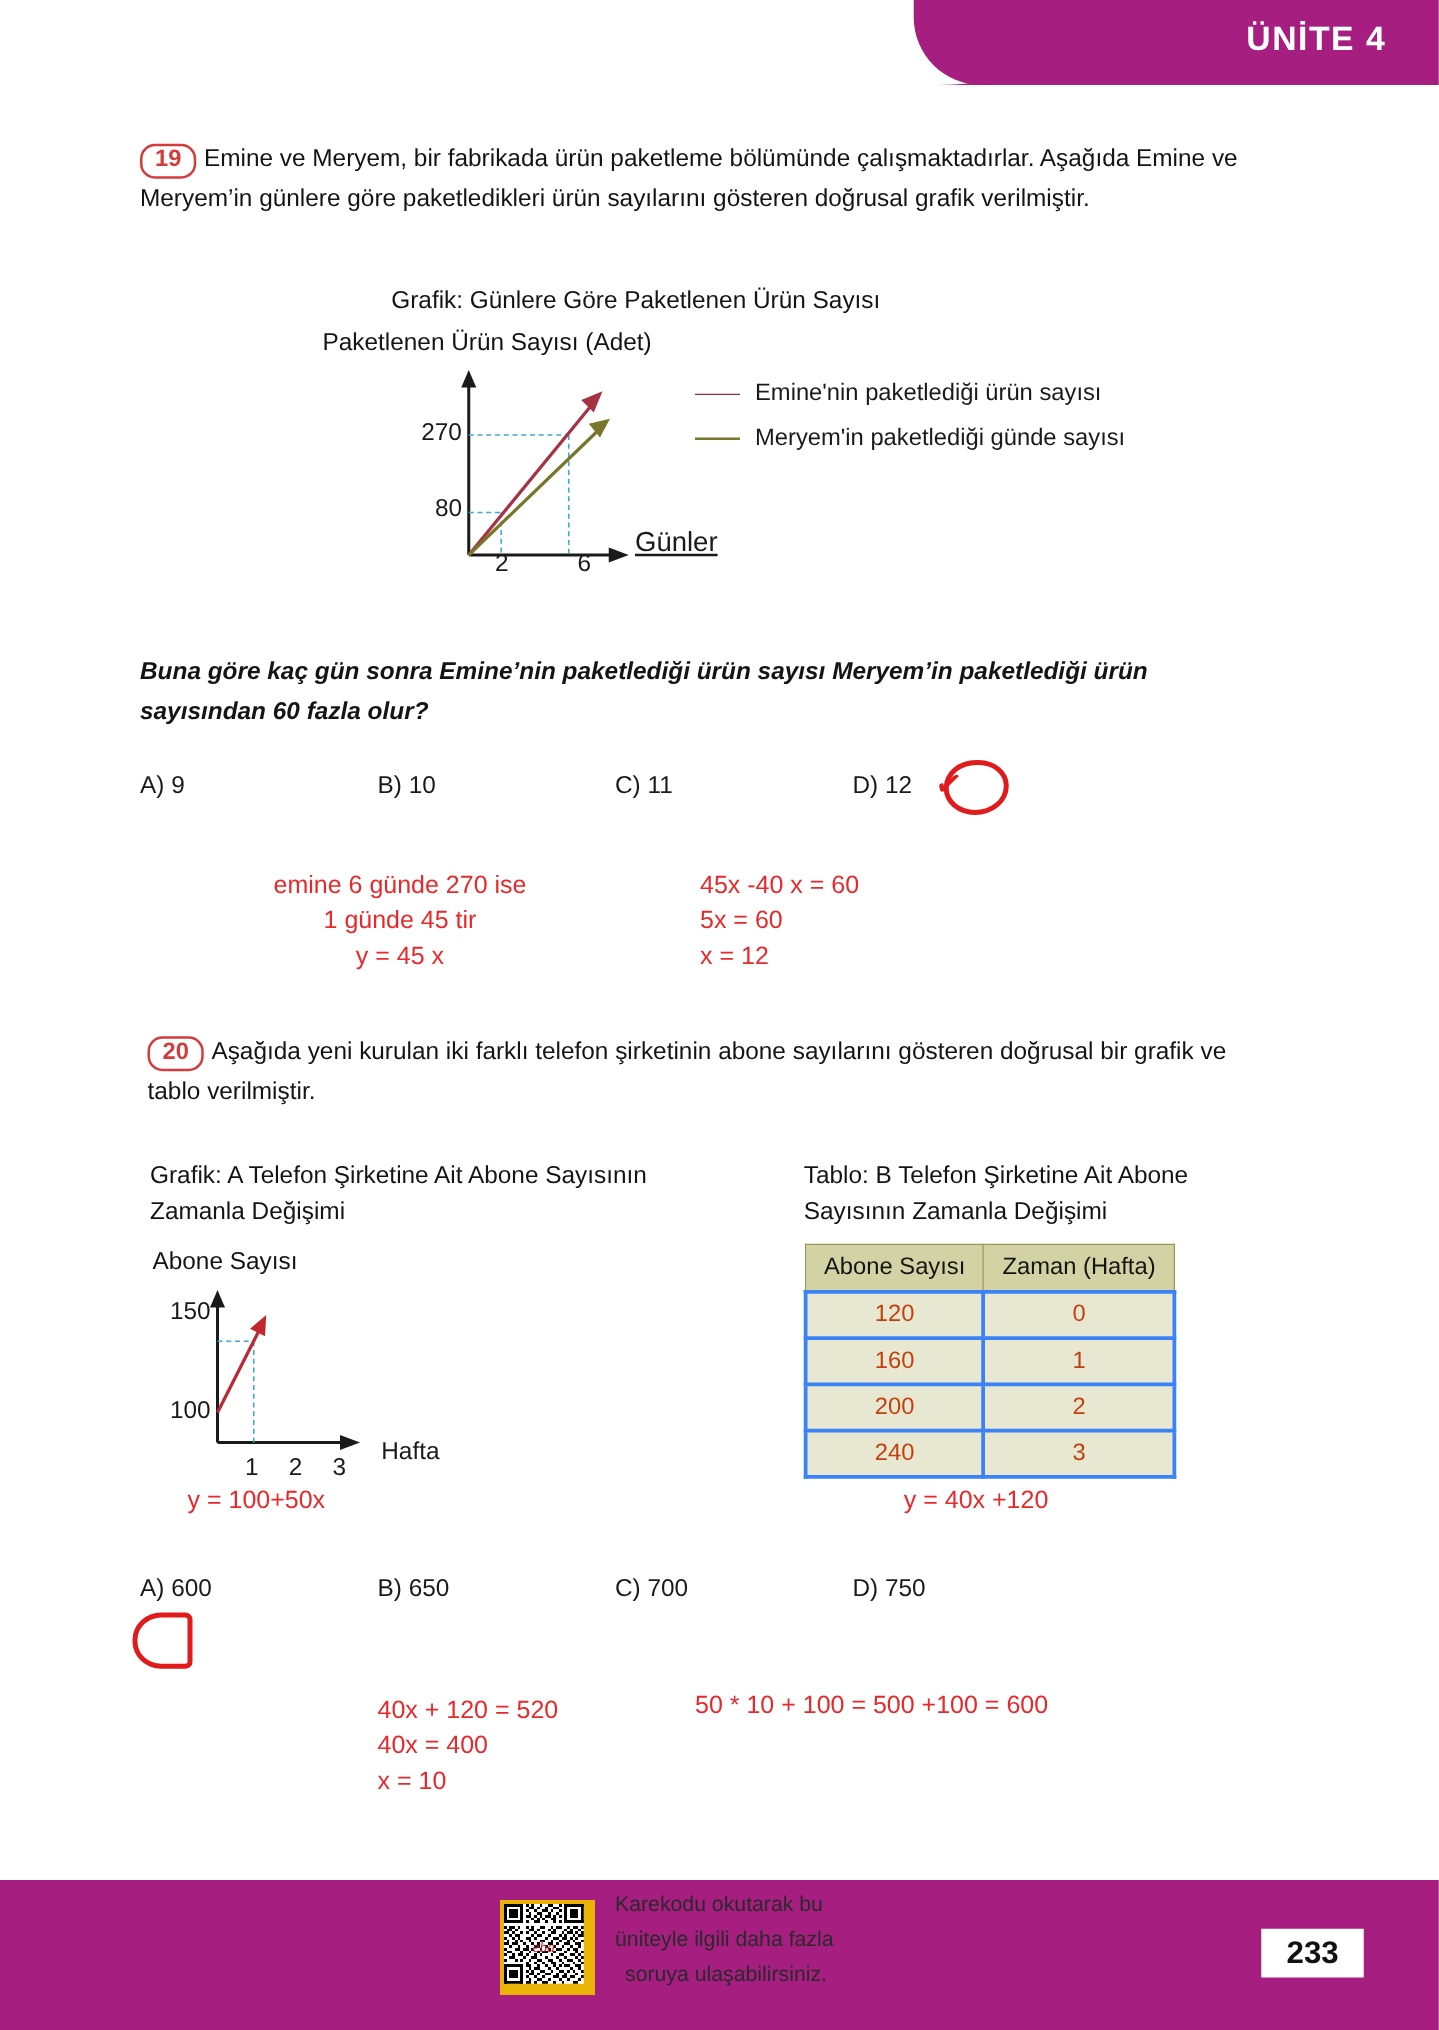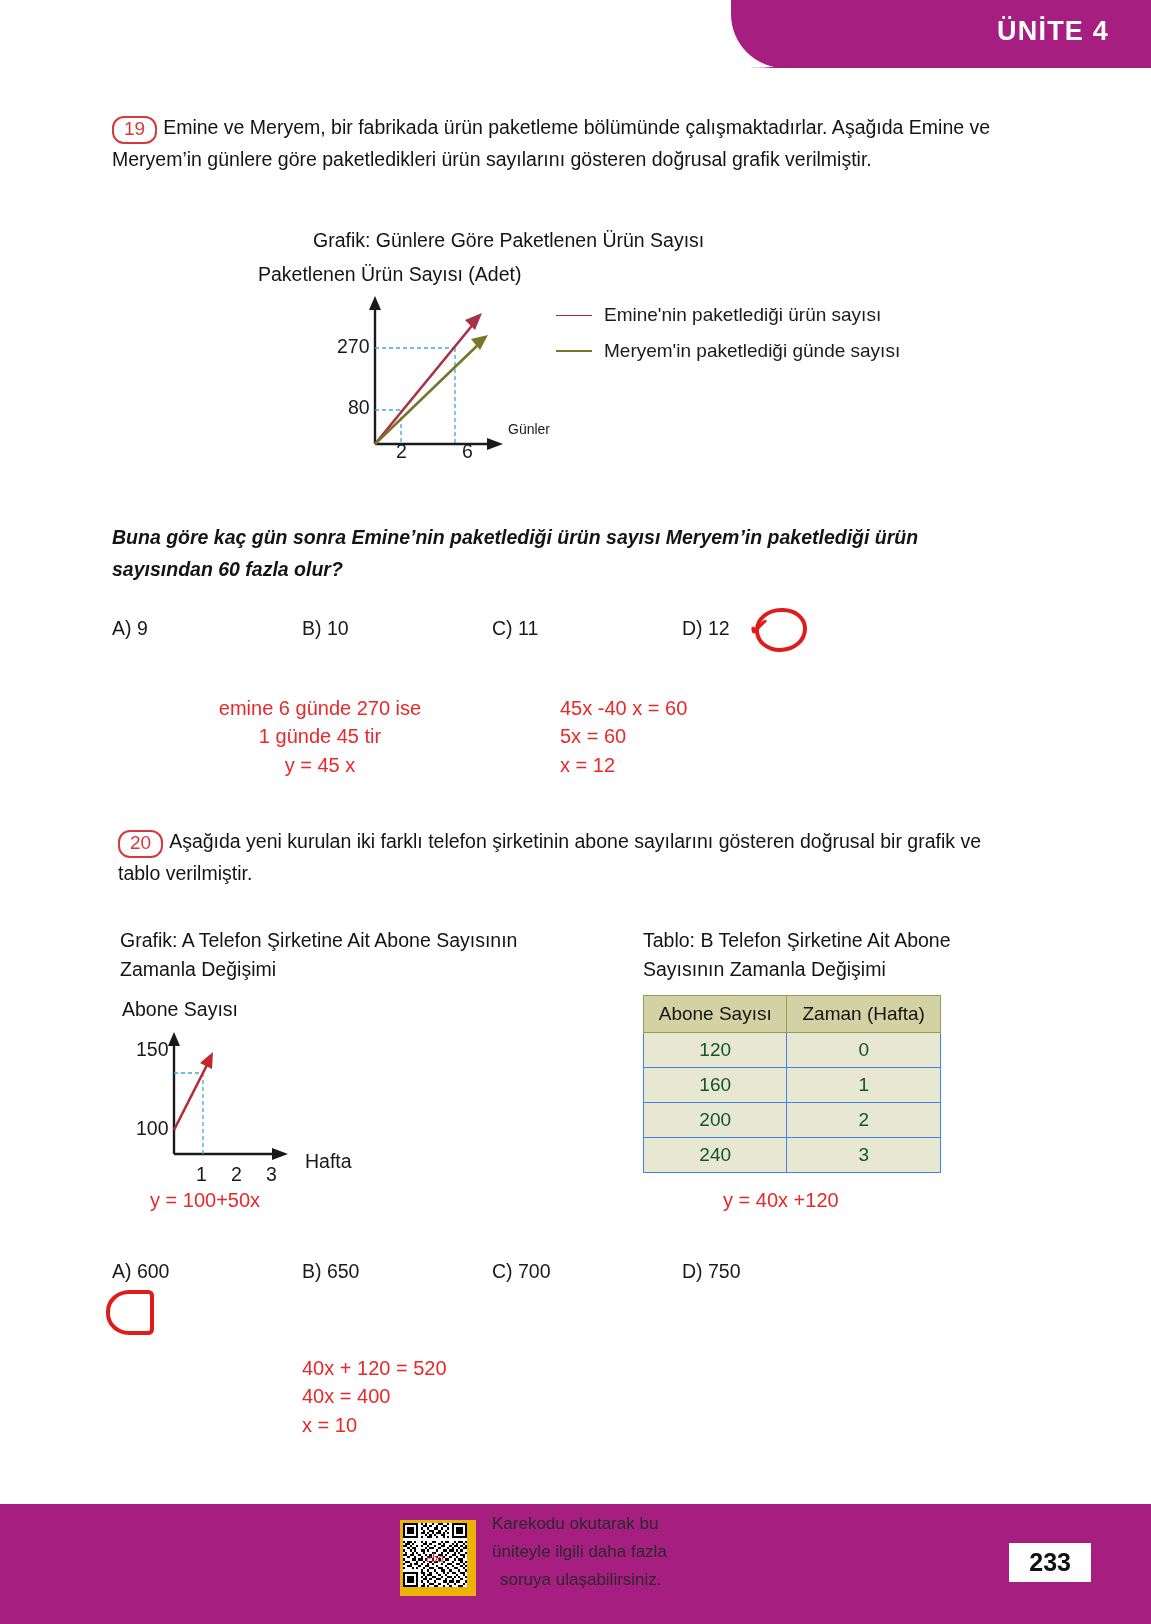--- a/index.html
+++ b/index.html
@@ -31,21 +31,21 @@
     border-top-right-radius:34px;
   }
 
   
   .qblock { position:absolute; }
   .qnum {
     display:inline-block;
     border:2px solid #D23C3C;
     border-radius:12px;
     color:#D23C3C;
-    font-size:19px; font-weight:normal;
+    font-size:19px; font-weight:bold;
     padding:1px 10px 3px 10px;
     line-height:1.05;
     vertical-align:middle;
     margin-right:6px;
   }
   .qtext {
     font-size:19.5px; line-height:1.62; color:#141414;
     text-align:justify;
   }
   .qtext-bold { font-weight:bold;font-style:italic; }
@@ -83,22 +83,22 @@
     position:absolute;
     border-collapse:collapse;
     font-size:19px;
     border:1px solid #9a9a55;
   }
   .tbl th {
     background:#D2D2A4; font-weight:normal; color:#141414;
     padding:7px 10px; border:1px solid #9a9a55; text-align:center;
   }
   .tbl td {
-    background:#E7E7D2; color:#14532d;
-    padding:6px 10px; border:1px solid #3b82f6; text-align:center;
+    background:#E7E7D2; color:#c2410c;
+    padding:6px 10px; border:3px solid #3b82f6; text-align:center;
   }
 
   
   .footer-band {
     position:absolute; left:0; bottom:0;
     width:1151px; height:120px; background:#A51E80;
   }
   .qr {
     position:absolute; left:400px; bottom:28px;
     width:70px; height:70px; background:#eab308;
@@ -157,21 +157,21 @@
     <polygon points="147,21 130,28 140,38" fill="#A63246"></polygon>
 
     <line x1="40" y1="152" x2="146" y2="50" stroke="#77762A" stroke-width="2.6"></line>
     <polygon points="153,43 136,47 145,58" fill="#77762A"></polygon>
   </svg>
 
   <div style="position:absolute; left:337px; top:335px; font-size:19.5px;">270</div>
   <div style="position:absolute; left:348px; top:396px; font-size:19.5px;">80</div>
   <div style="position:absolute; left:396px; top:440px; font-size:19.5px;">2</div>
   <div style="position:absolute; left:462px; top:440px; font-size:19.5px;">6</div>
-  <div style="position:absolute; left:508px; top:421px; font-size:14px;">Günler</div>
+  <div style="position:absolute; left:508px; top:421px; font-size:22px;text-decoration:underline;">Günler</div>
 
   <div style="position:absolute; left:556px; top:304px;">
     <div class="legend-row">
       <span class="legend-line" style="border-top-color:#8E2F3E; border-top-width:1.6px;"></span>
       <span>Emine'nin paketlediği ürün sayısı</span>
     </div>
     <div class="legend-row">
       <span class="legend-line" style="border-top-color:#77762A; border-top-width:2.4px;"></span>
       <span>Meryem'in paketlediği günde sayısı</span>
     </div>
@@ -262,20 +262,21 @@
     <div class="opt" style="width:215px;">A) 600</div>
     <div class="opt" style="width:215px;">B) 650</div>
     <div class="opt" style="width:215px;">C) 700</div>
     <div class="opt" style="width:215px;">D) 750</div>
   </div>
   <div class="circle-mark" style="left:106px; top:1290px; width:40px; height:37px; border-radius:48% 12% 12% 48%;"></div>
 
   <div class="hand" style="left:302px; top:1354px;">40x + 120 = 520
 40x = 400
 x = 10</div>
+  <div class="hand" style="left:556px; top:1350px;">50 * 10 + 100 = 500 +100 = 600</div>
 
   <div class="footer-band"></div>
 
   <div class="qr">
     <svg width="64" height="64" viewBox="0 0 29 29" shape-rendering="crispEdges">
       <rect width="29" height="29" fill="#ffffff"></rect>
       <g fill="#000000">
         <rect x="0" y="0" width="7" height="1"></rect>
           <rect x="0" y="6" width="7" height="1"></rect>
         <rect x="0" y="0" width="1" height="7"></rect>

